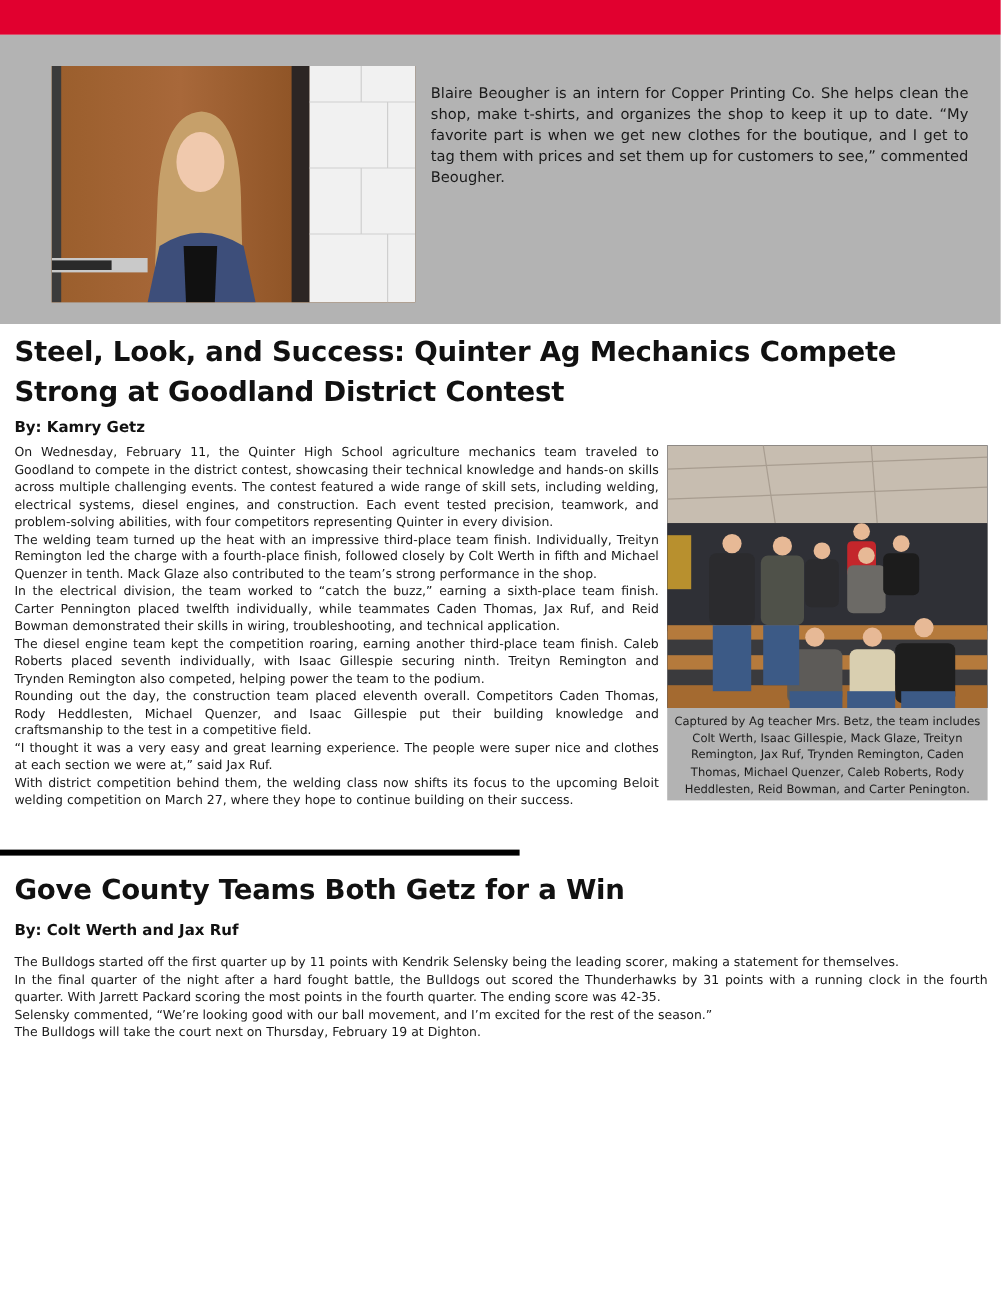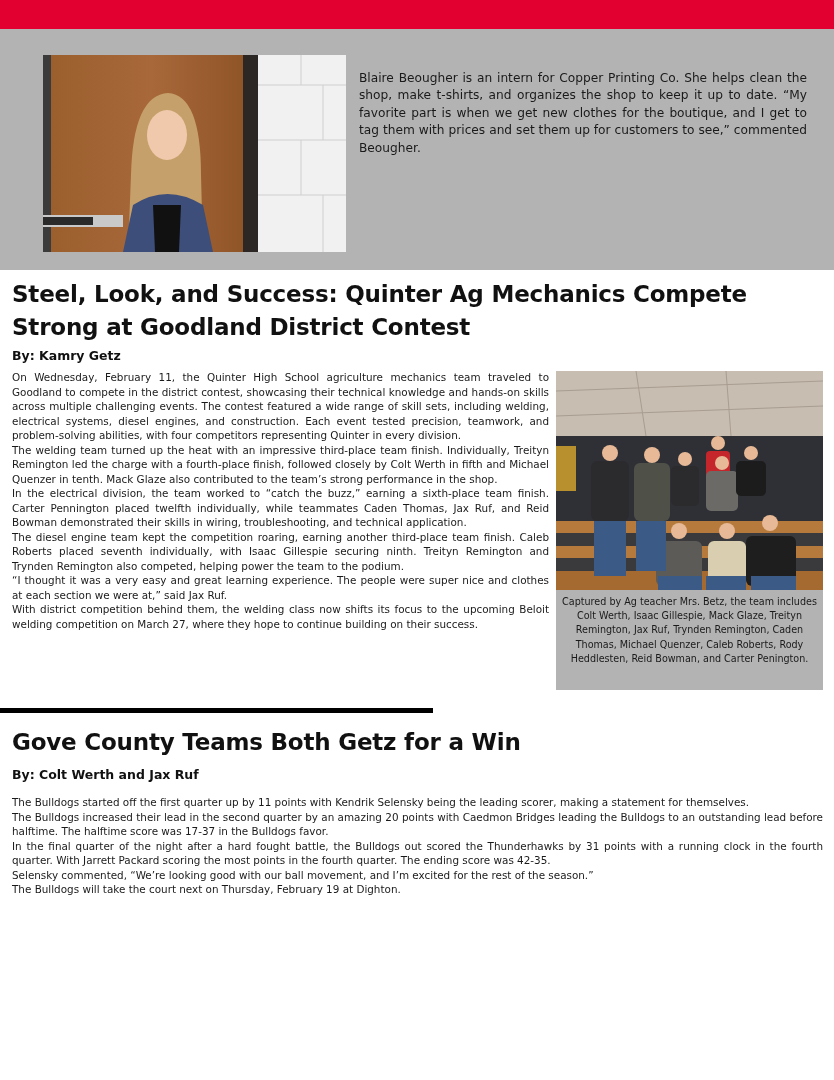--- a/index.html
+++ b/index.html
@@ -12,21 +12,21 @@
   .profile-photo { position: absolute; left: 43px; top: 26px; width: 303px; height: 197px; overflow: hidden; background: #8a5a2e; }
   .profile-text { position: absolute; left: 359px; top: 41px; width: 448px; font-size: 12.2px; line-height: 17.4px; text-align: justify; color: #1a1a1a; }
 
   .headline-1 { position: absolute; left: 12px; top: 278px; width: 810px; font-size: 23px; line-height: 33px; font-weight: bold; color: #111; letter-spacing: -0.2px; }
   .byline-1 { position: absolute; left: 12px; top: 348px; font-size: 12.5px; font-weight: bold; color: #111; }
 
   .article-1-body { position: absolute; left: 12px; top: 370px; width: 537px; font-size: 10.4px; line-height: 14.5px; text-align: justify; color: #1a1a1a; }
   .article-1-body p { margin: 0; }
 
   .team-photo { position: absolute; left: 556px; top: 371px; width: 267px; height: 219px; overflow: hidden; background: #3a3a3d; }
-  .photo-caption { position: absolute; left: 556px; top: 590px; width: 267px; height: 100px; background: #b3b3b3; font-size: 9.6px; line-height: 14.2px; text-align: center; color: #1a1a1a; padding: 5px 2px 0 2px; }
+  .photo-caption { position: absolute; left: 556px; top: 590px; width: 267px; height: 77px; background: #b3b3b3; font-size: 9.6px; line-height: 14.2px; text-align: center; color: #1a1a1a; padding: 5px 2px 0 2px; }
 
   .section-rule { position: absolute; left: 0; top: 708px; width: 433px; height: 5px; background: #000; }
 
   .headline-2 { position: absolute; left: 12px; top: 726px; font-size: 23px; line-height: 33px; font-weight: bold; color: #111; letter-spacing: -0.2px; }
   .byline-2 { position: absolute; left: 12px; top: 767px; font-size: 12.5px; font-weight: bold; color: #111; }
 
   .article-2-body { position: absolute; left: 12px; top: 795px; width: 811px; font-size: 10.4px; line-height: 14.5px; text-align: justify; color: #1a1a1a; }
   .article-2-body p { margin: 0; }
 </style>
 </head>
@@ -71,20 +71,21 @@
 
 <article>
   <h1 class="headline-1">Steel, Look, and Success: Quinter Ag Mechanics Compete Strong at Goodland District Contest</h1>
   <div class="byline-1">By: Kamry Getz</div>
 
   <div class="article-1-body">
     <p> On Wednesday, February 11, the Quinter High School agriculture mechanics team traveled to Goodland to compete in the district contest, showcasing their technical knowledge and hands-on skills across multiple challenging events. The contest featured a wide range of skill sets, including welding, electrical systems, diesel engines, and construction. Each event tested precision, teamwork, and problem-solving abilities, with four competitors representing Quinter in every division.</p>
     <p> The welding team turned up the heat with an impressive third-place team finish. Individually, Treityn Remington led the charge with a fourth-place finish, followed closely by Colt Werth in fifth and Michael Quenzer in tenth. Mack Glaze also contributed to the team’s strong performance in the shop.</p>
     <p> In the electrical division, the team worked to “catch the buzz,” earning a sixth-place team finish. Carter Pennington placed twelfth individually, while teammates Caden Thomas, Jax Ruf, and Reid Bowman demonstrated their skills in wiring, troubleshooting, and technical application.</p>
     <p> The diesel engine team kept the competition roaring, earning another third-place team finish. Caleb Roberts placed seventh individually, with Isaac Gillespie securing ninth. Treityn Remington and Trynden Remington also competed, helping power the team to the podium.</p>
+    <p> Rounding out the day, the construction team placed eleventh overall. Competitors Caden Thomas, Rody Heddlesten, Michael Quenzer, and Isaac Gillespie put their building knowledge and craftsmanship to the test in a competitive field.</p>
     <p> “I thought it was a very easy and great learning experience. The people were super nice and clothes at each section we were at,” said Jax Ruf.</p>
     <p> With district competition behind them, the welding class now shifts its focus to the upcoming Beloit welding competition on March 27, where they hope to continue building on their success.</p>
   </div>
 
   <figure>
     <div class="team-photo" title="Quinter Ag Mechanics team group photo">
       <svg width="267" height="219" viewBox="0 0 267 219">
         <rect x="0" y="0" width="267" height="65" fill="#c7bdb0"></rect>
         <g stroke="#a89d90" stroke-width="1">
           <line x1="0" y1="20" x2="267" y2="10"></line>
@@ -133,18 +134,17 @@
 </article>
 
 <div class="section-rule" style="background: rgb(0, 0, 0);"></div>
 
 <article>
   <h1 class="headline-2">Gove County Teams Both Getz for a Win</h1>
   <div class="byline-2">By: Colt Werth and Jax Ruf</div>
 
   <div class="article-2-body">
     <p> The Bulldogs started off the first quarter up by 11 points with Kendrik Selensky being the leading scorer, making a statement for themselves.</p>
-    <p> The Bulldogs increased their lead in the second quarter by an amazing 20 points with Caedmon Bridges leading the Bulldogs to an outstanding lead before halftime. The halftime score was 17-37 in the Bulldogs favor.</p>
     <p> In the final quarter of the night after a hard fought battle, the Bulldogs out scored the Thunderhawks by 31 points with a running clock in the fourth quarter. With Jarrett Packard scoring the most points in the fourth quarter. The ending score was 42-35.</p>
     <p> Selensky commented, “We’re looking good with our ball movement, and I’m excited for the rest of the season.”</p>
     <p> The Bulldogs will take the court next on Thursday, February 19 at Dighton.</p>
   </div>
 </article>
 
 </body></html>

